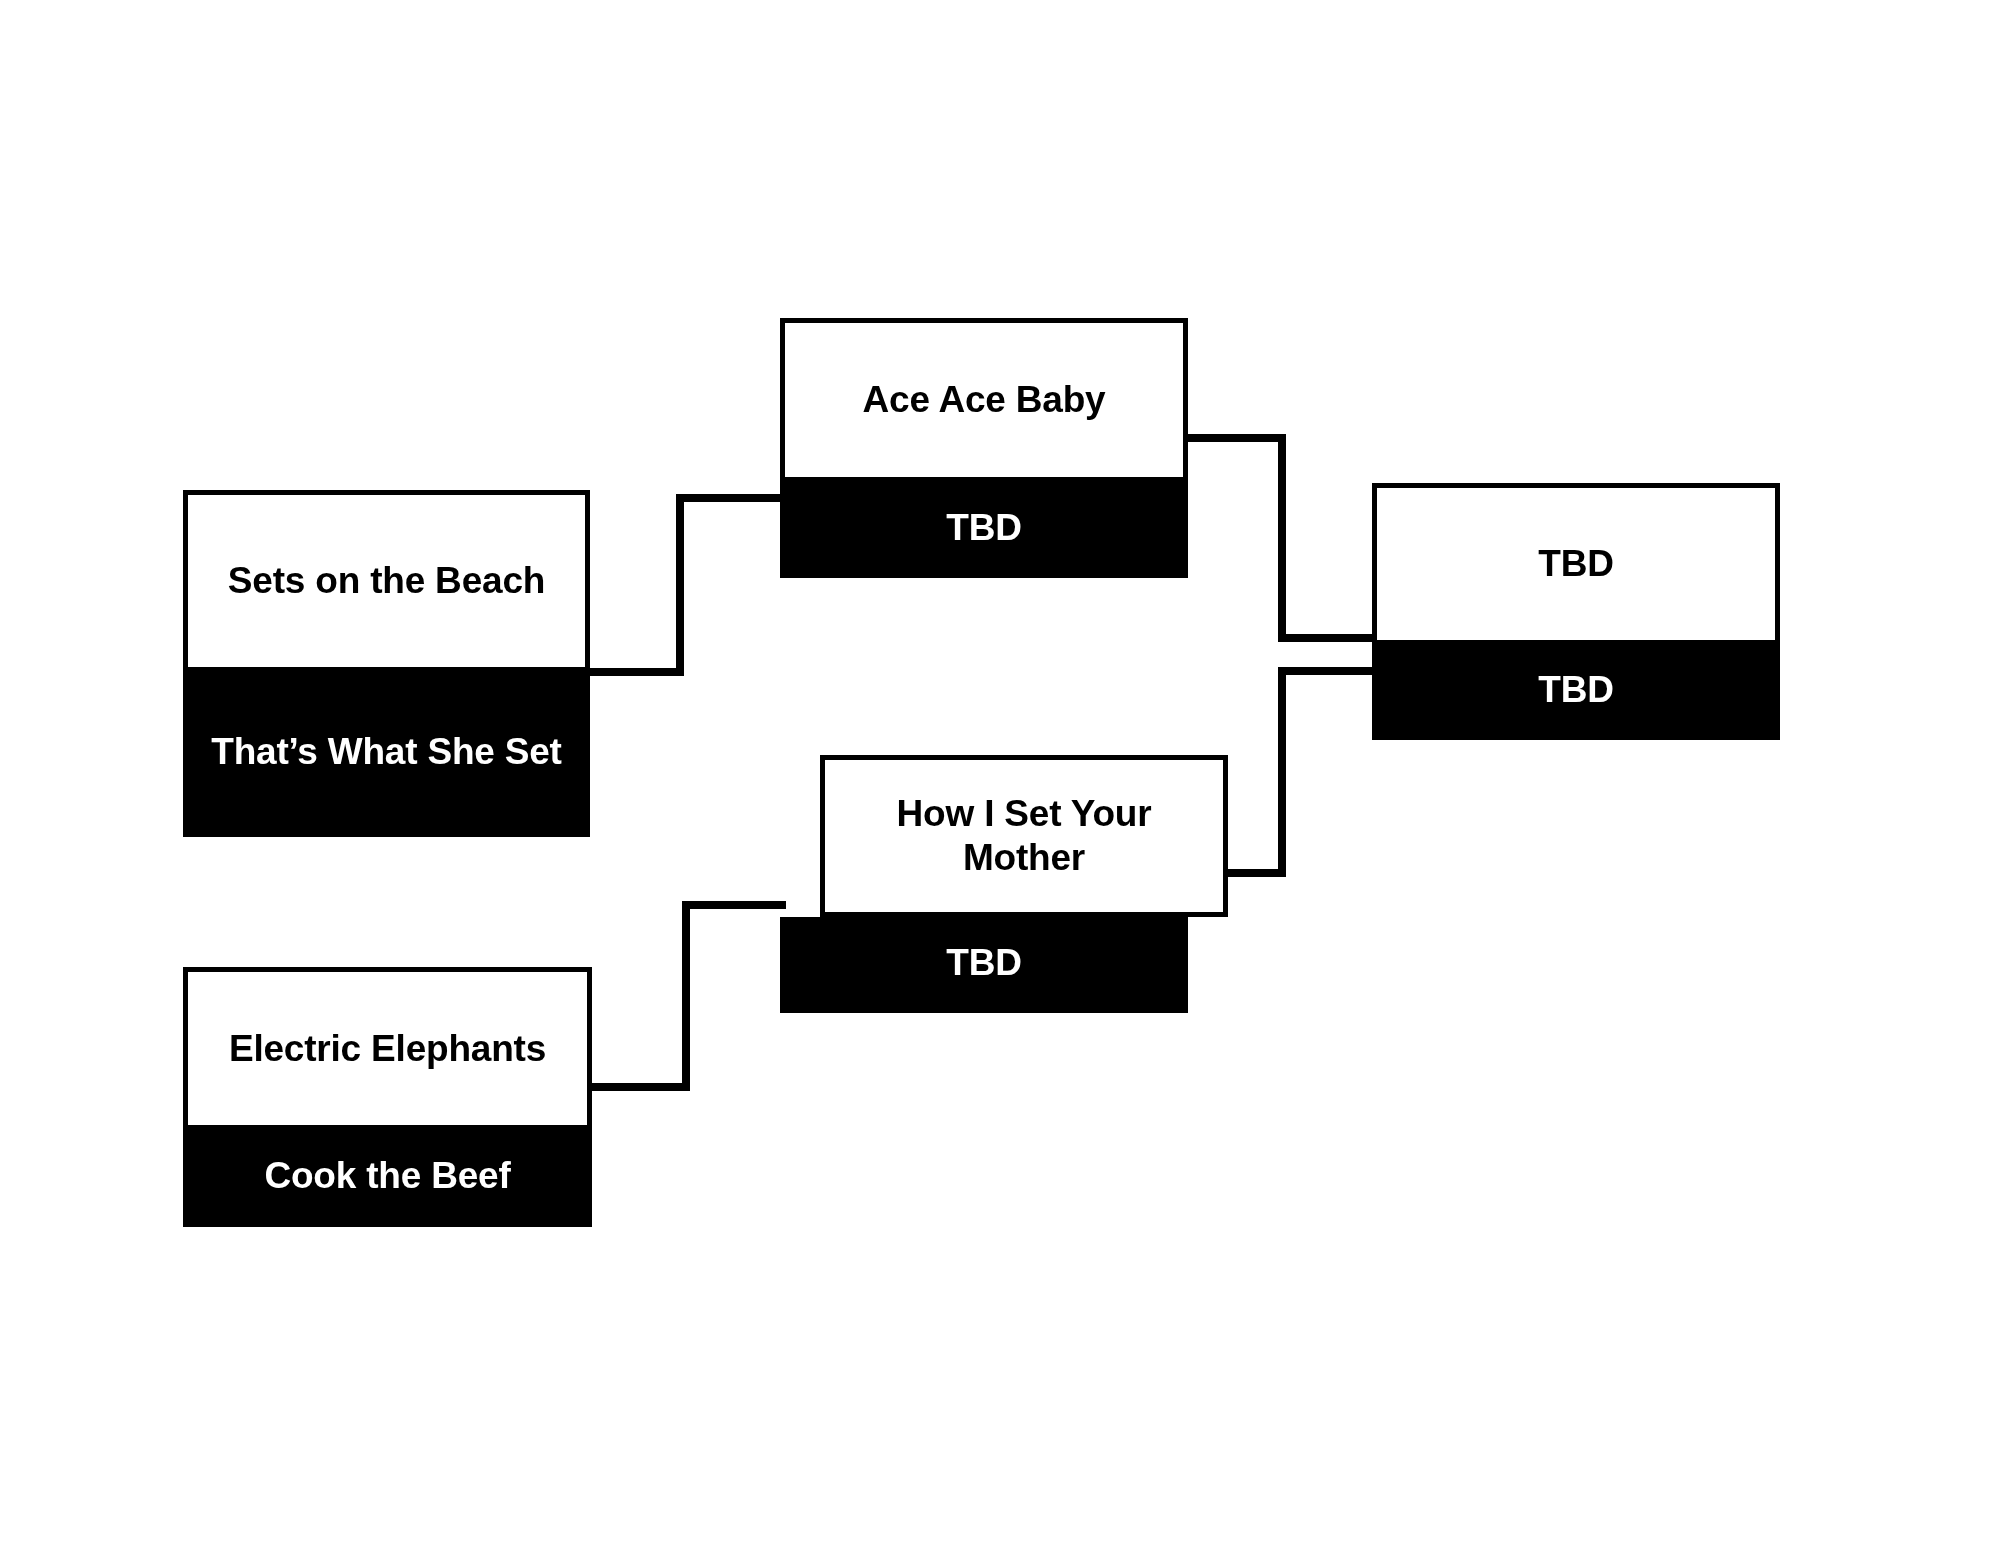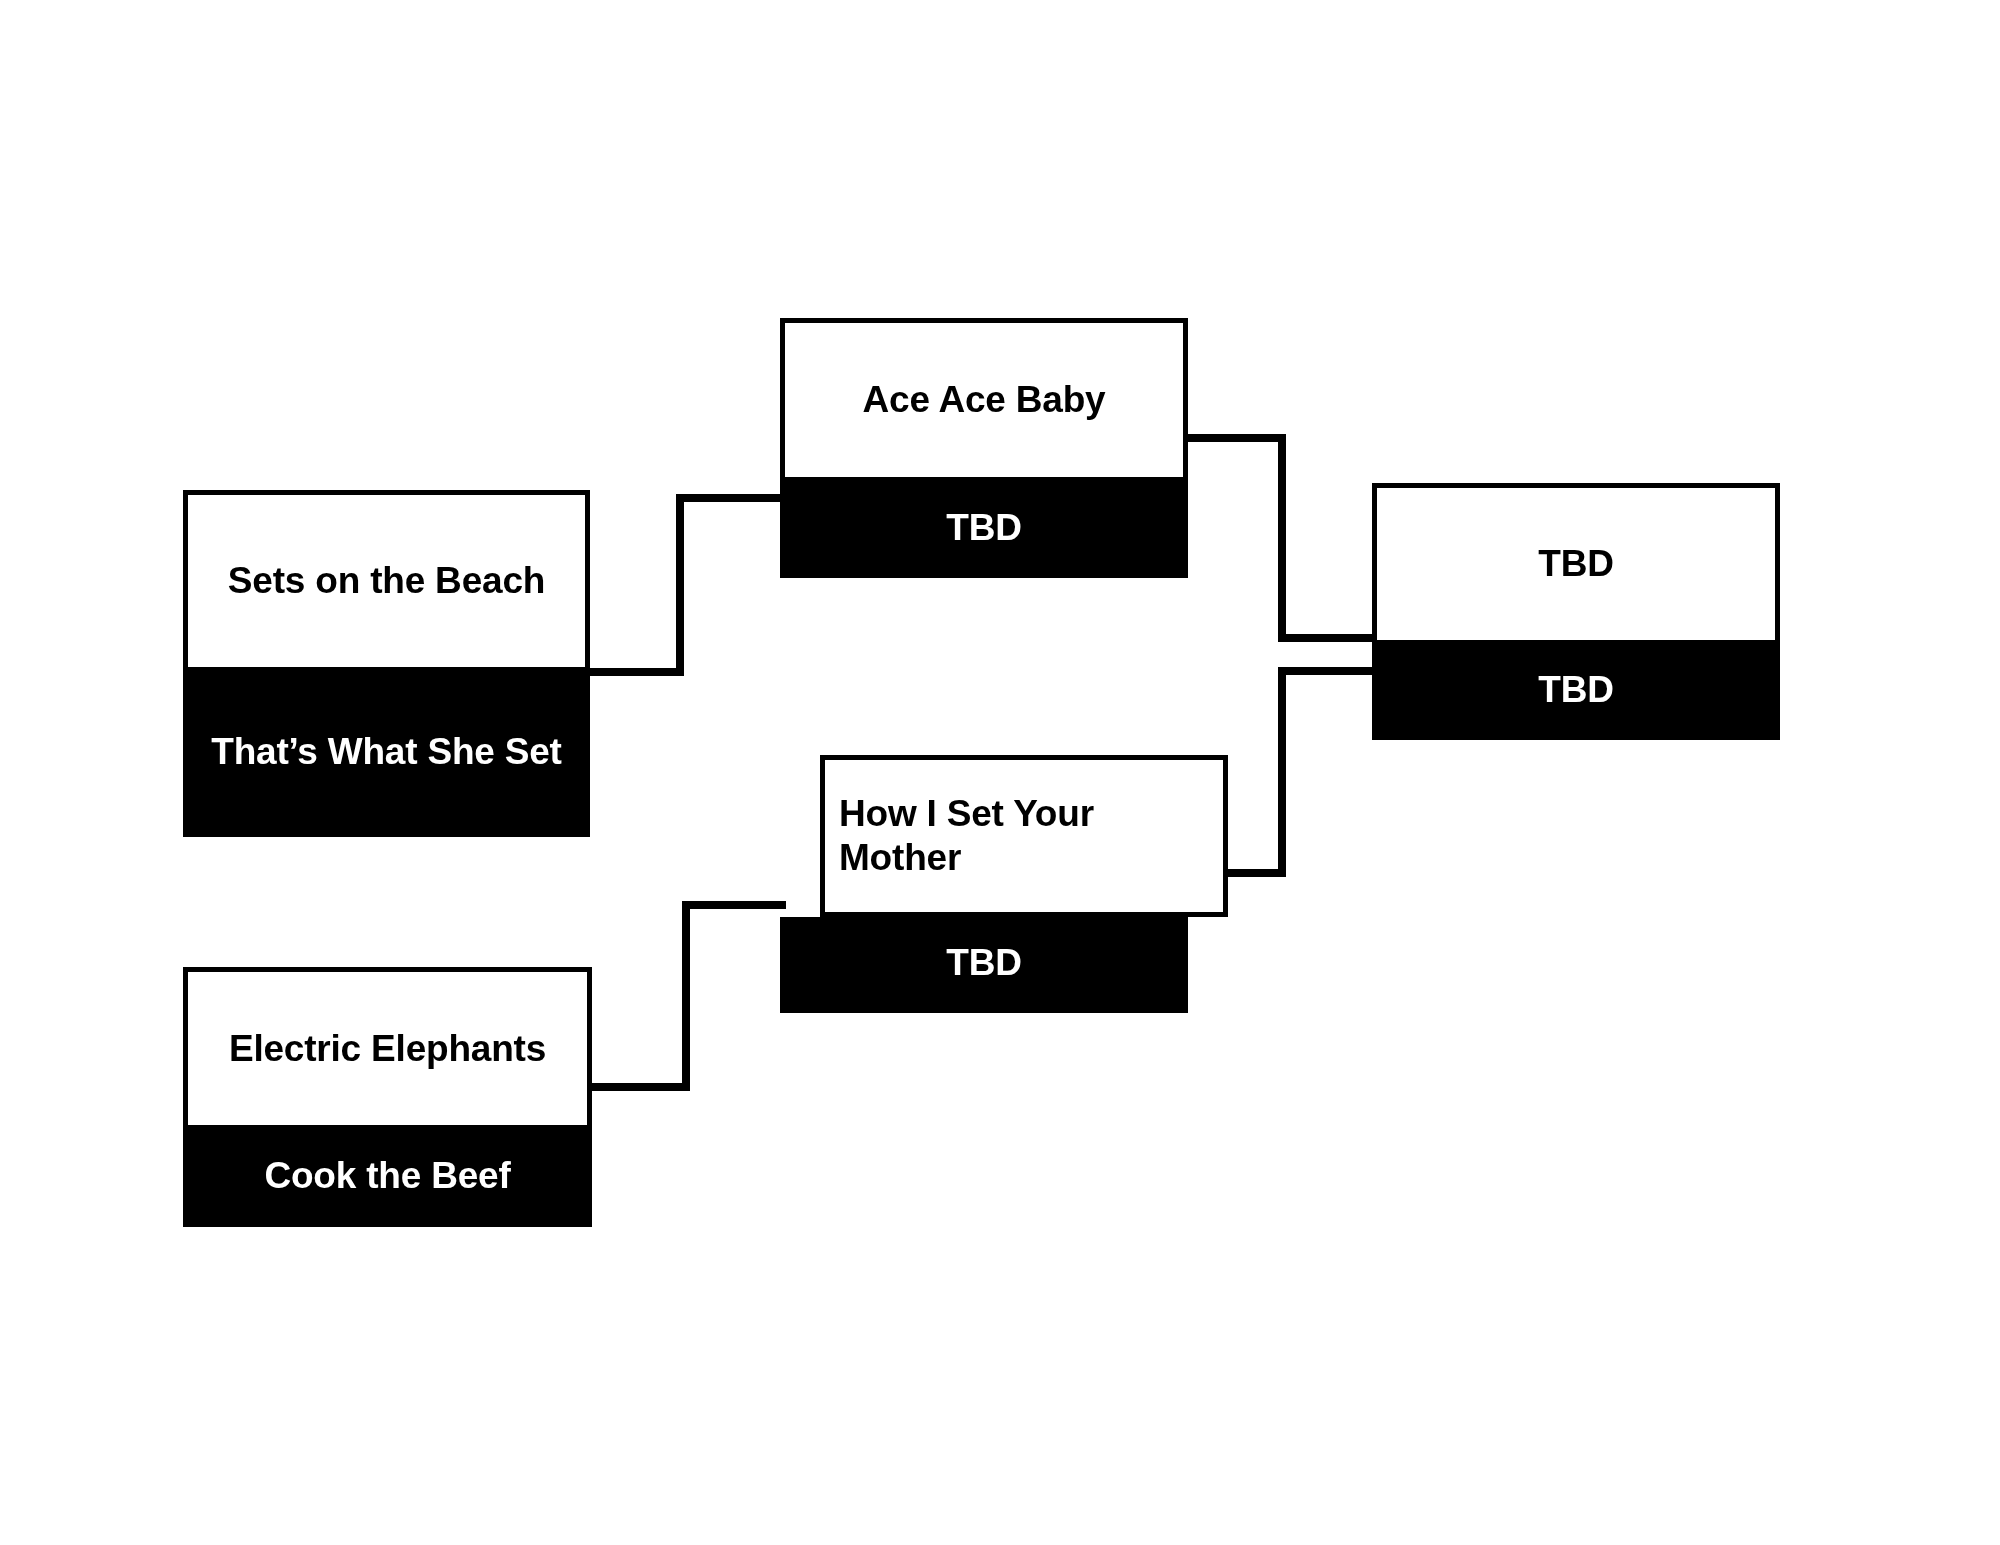--- a/index.html
+++ b/index.html
@@ -24,21 +24,21 @@
     position: absolute;
     box-sizing: border-box;
   }
   .slot {
     position: absolute;
     left: 0;
     box-sizing: border-box;
     display: flex;
     align-items: center;
     justify-content: center;
-    text-align: left;
+    text-align: center;
     font-weight: bold;
     letter-spacing: -0.2px;
     line-height: 1.18;
     padding: 0 14px;
   }
   .slot-top {
     background: #ffffff;
     color: #000000;
     border: 5px solid #000000;
     top: 0;

